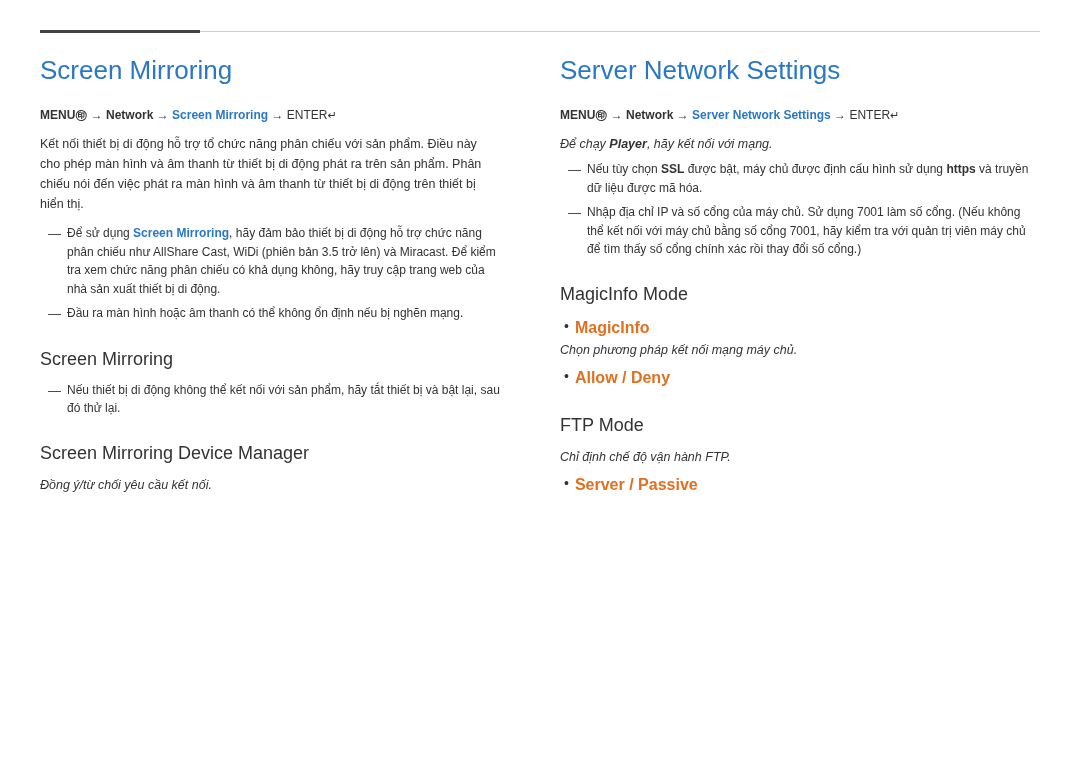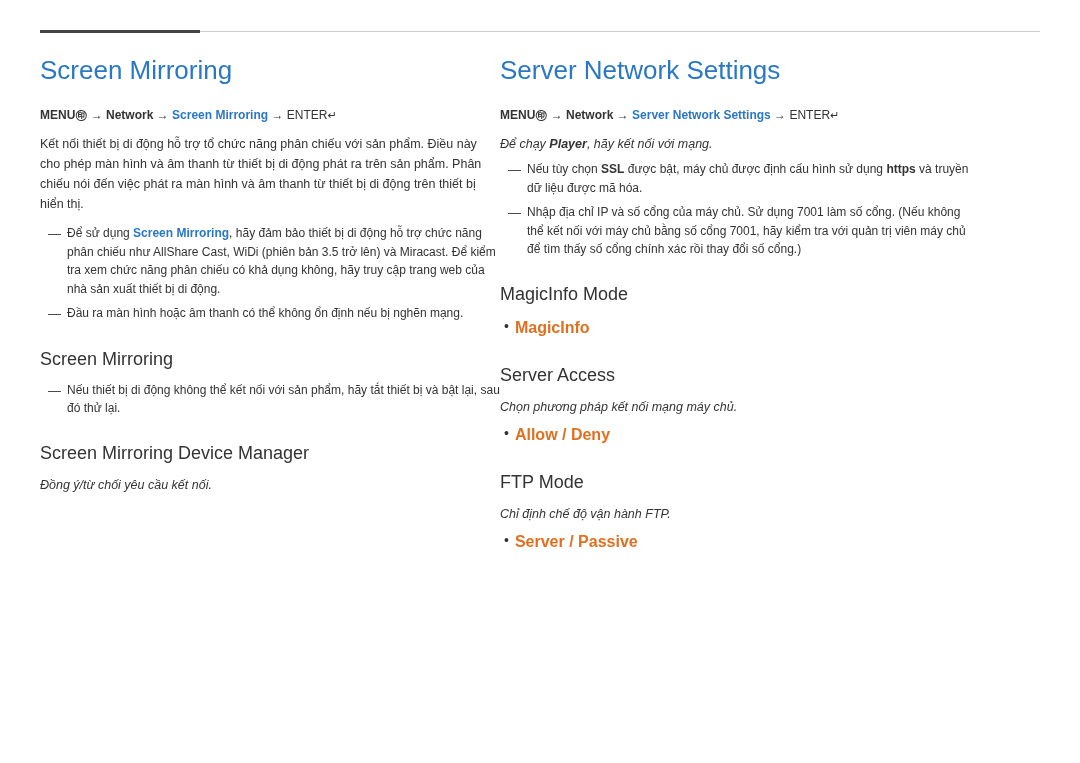--- a/index.html
+++ b/index.html
@@ -32,20 +32,21 @@
       flex: 1;
       height: 1px;
       background: #cccccc;
       margin-top: 1px;
     }
 
     .main-layout {
       display: flex;
       width: 100%;
       padding: 0 40px;
+      gap: 60px;
     }
 
     .left-column {
       flex: 1;
       max-width: 460px;
     }
 
     .right-column {
       flex: 1;
       max-width: 480px;
@@ -212,21 +213,20 @@
     </div>
 
     <h2 class="sub-section-title">MagicInfo Mode</h2>
 
 
     <div class="dot-bullet">
       <span class="dot">•</span>
       <span class="dot-text">MagicInfo</span>
     </div>
 
-    <h2 class="sub-section-title">Server Access</h2>
 
     <p class="sub-section-body">Chọn phương pháp kết nối mạng máy chủ.</p>
 
     <div class="dot-bullet">
       <span class="dot">•</span>
       <span class="dot-text">Allow / Deny</span>
     </div>
 
     <h2 class="sub-section-title">FTP Mode</h2>
 

